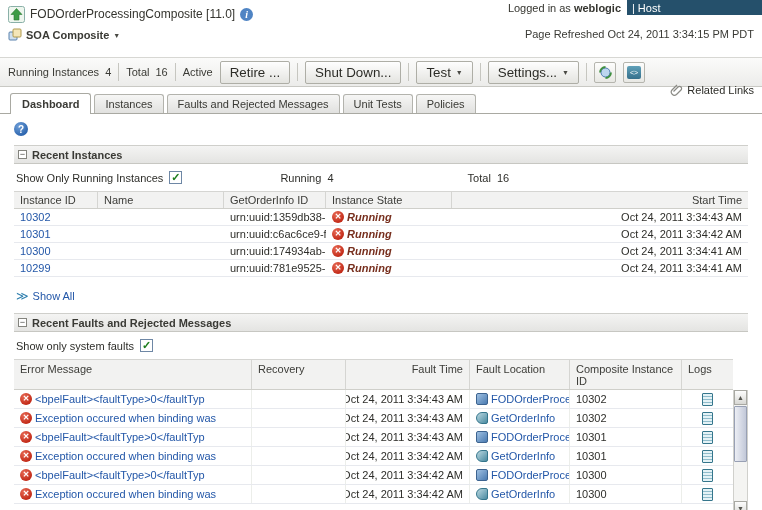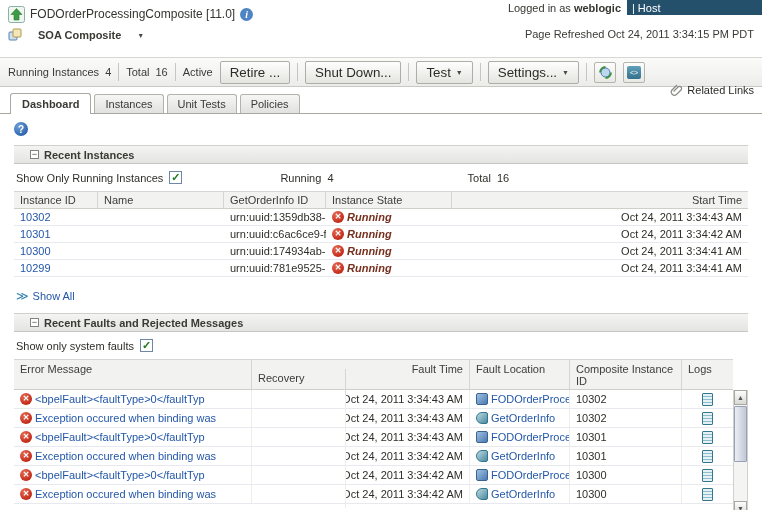--- a/index.html
+++ b/index.html
@@ -6,21 +6,21 @@
   body { font-family: "Liberation Sans", sans-serif; background: #fff; }
   .page { position: relative; width: 762px; height: 510px; background: #fff; overflow: hidden; font-size: 11px; color: #2e2e2a; }
 
   
   .banner { position: absolute; top: 0; right: 0; width: 135px; height: 15px; background: var(--banner-blue, #25506b); color: #fff; display: flex; align-items: center; gap: 3px; padding-left: 5px; font-size: 11px; }
   .hdr-row1 { position: relative; height: 25px; display: flex; align-items: center; padding: 3px 8px 0; gap: 5px; }
   .title { font-size: 12px; color: #35352f; }
   .login-info { position: absolute; right: 141px; top: 2px; color: #35352f; }
   .login-info b { font-weight: bold; }
   .hdr-row2 { position: relative; height: 20px; display: flex; align-items: center; padding: 0 8px; }
-  .ctx { display: inline-flex; align-items: center; gap: 16px; font-weight: bold; color: #3a3a35; cursor: default; }
+  .ctx { display: inline-flex; align-items: center; gap: 4px; font-weight: bold; color: #3a3a35; cursor: default; }
   .dd { font-size: 7px; color: #4a4a44; }
   .refreshed { position: absolute; right: 8px; top: 3px; color: #3a3a35; }
   .home-ico, .soa-ico, .info-ico { display: inline-flex; }
   .info-ico { width: 13px; height: 13px; border-radius: 50%; background: #4f84c4; color: #fff; align-items: center; justify-content: center; font: italic bold 10px "Liberation Serif", serif; }
   .info-ico::before { content: "i"; }
   .gap { height: 12px; }
 
   
   .toolbar { height: 30px; display: flex; align-items: center; gap: 7px; padding: 0 8px; background: linear-gradient(#fbfbfa, #ececea); border-top: 1px solid #d7d7d3; border-bottom: 1px solid #c9c9c4; }
   .lblgrp { display: inline-flex; gap: 6px; align-items: center; color: #3a3a35; }
@@ -34,21 +34,21 @@
   
   .tabbar { display: flex; align-items: flex-end; padding: 5px 0 0 10px; background: #fff; border-bottom: 1px solid #a9a9a2; height: 27px; }
   .tab { padding: 3px 10px; background: linear-gradient(#f6f6f5, #e1e1df); border: 1px solid #b3b3ad; border-bottom: none; border-radius: 3px 3px 0 0; margin-right: 3px; color: #3a3a35; cursor: default; }
   .tab.active { background: #fff; font-weight: bold; padding: 4px 11px; margin-bottom: -1px; border-color: #a9a9a2; }
 
   
   .content { padding: 8px 14px 0; }
   .helpico { width: 14px; height: 14px; border-radius: 50%; background: radial-gradient(circle at 35% 30%, #6f9fd8, #2a63ad 75%); color: #fff; font-weight: bold; font-size: 10px; display: inline-flex; align-items: center; justify-content: center; margin-bottom: 9px; }
   .helpico::before { content: "?"; }
 
-  .sect { background: linear-gradient(#f4f4f3, #e4e4e2); border-top: 1px solid #cfcfcb; border-bottom: 1px solid #c7c7c2; height: 19px; display: flex; align-items: center; gap: 5px; padding: 0 16px; font-weight: bold; color: #3a3a35; }
+  .sect { background: linear-gradient(#f4f4f3, #e4e4e2); border-top: 1px solid #cfcfcb; border-bottom: 1px solid #c7c7c2; height: 19px; display: flex; align-items: center; gap: 5px; padding: 0 4px; font-weight: bold; color: #3a3a35; }
   .minus { width: 9px; height: 9px; border: 1px solid #84847e; background: #fff; display: inline-flex; align-items: center; justify-content: center; font-size: 9px; line-height: 7px; font-weight: normal; color: #44443f; }
   .minus::before { content: "−"; }
 
   .ctrlrow { display: flex; align-items: center; gap: 6px; margin: 7px 2px; color: #2e2e2a; }
   .cb { display: inline-block; width: 13px; height: 13px; border: 1px solid #6e87a5; background: #fff; color: #1e7e1e; font-weight: bold; font-size: 11px; line-height: 11px; text-align: center; }
   .cb::before { content: "✓"; }
   .runlbl { margin-left: 92px; } .totlbl { margin-left: 128px; }
 
   
   .thead { display: flex; background: #f2f2f1; border-top: 1px solid #d5d5d2; border-bottom: 1px solid #cfcfca; color: #3c3c38; }
@@ -69,21 +69,21 @@
   .chev { color: #2f7fae; font-size: 12px; line-height: 1; }
 
   
   .t2wrap { display: flex; }
   .t2 { width: 719px; }
   .t2 .thead { height: 31px; align-items: flex-start; }
   .t2 .thead .hc { padding-top: 3px; height: 100%; }
   .t2 .trow { height: 19px; }
   .t2 .c { border-right: 1px solid #eceeea; height: 100%; }
   .t2 .c:last-child { border-right: none; }
-  .w-err { width: 238px; } .w-rec { width: 94px; margin-top: 9px; } .w-ft { width: 124px; justify-content: flex-end; }
+  .w-err { width: 238px; } .w-rec { width: 94px; } .w-ft { width: 124px; justify-content: flex-end; }
   .w-loc { width: 100px; } .w-cid { width: 112px; } .w-logs { flex: 1; justify-content: center; }
   .compico { flex: 0 0 12px; width: 12px; height: 12px; border-radius: 2px; background: linear-gradient(135deg, #9fc0e2, #4a7ab0); border: 1px solid #3c6390; }
   .bindico { flex: 0 0 12px; width: 12px; height: 12px; border-radius: 6px 2px 2px 6px; background: linear-gradient(135deg, #bcd9e2, #4a8aa0); border: 1px solid #35768c; }
   .logico { width: 11px; height: 13px; border: 1px solid #35768c; background: repeating-linear-gradient(#e4f2f6 0 2px, #8fbccb 2px 3px); border-radius: 1px; }
 
   
   .sbar { width: 15px; margin-top: 31px; height: 126px; position: relative; background: #f4f4f2; border-left: 1px solid #d0d0cc; border-right: 1px solid #d0d0cc; }
   .sbtn { position: absolute; left: 0; width: 13px; height: 15px; background: linear-gradient(#fdfdfd, #d8d8d4); border: 1px solid #a8a8a2; font-size: 7px; color: #55554f; display: flex; align-items: center; justify-content: center; }
   .sbtn.up { top: 0; } .sbtn.down { bottom: 0; }
   .sthumb { position: absolute; left: 0; top: 16px; width: 13px; height: 56px; background: linear-gradient(90deg, #eceef4, #c2c8d8); border: 1px solid #98a0b4; border-radius: 1px; }
@@ -173,20 +173,21 @@
       <svg width="13" height="13">
           <path d="M3.5 8.5 L8 4 a2 2 0 0 1 3 3 L6.5 11.5 a3.2 3.2 0 0 1 -4.5 -4.5 L7 2" fill="none" stroke="#8a8a84" stroke-width="1.2"></path>
         </svg>
       <span>Related Links</span>
     </span>
   </div>
 
   <div class="tabbar">
     <span class="tab active">Dashboard</span>
     <span class="tab">Instances</span>
+    <span class="tab">Faults and Rejected Messages</span>
     <span class="tab">Unit Tests</span>
     <span class="tab">Policies</span>
   </div>
 
   <div class="content">
     <span class="helpico"></span>
 
     
     <div class="sect">
       <span class="minus"></span>

